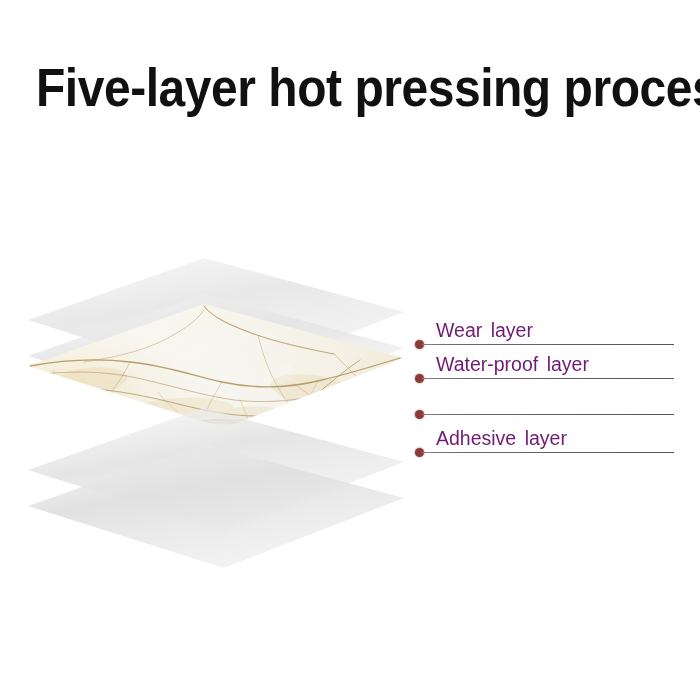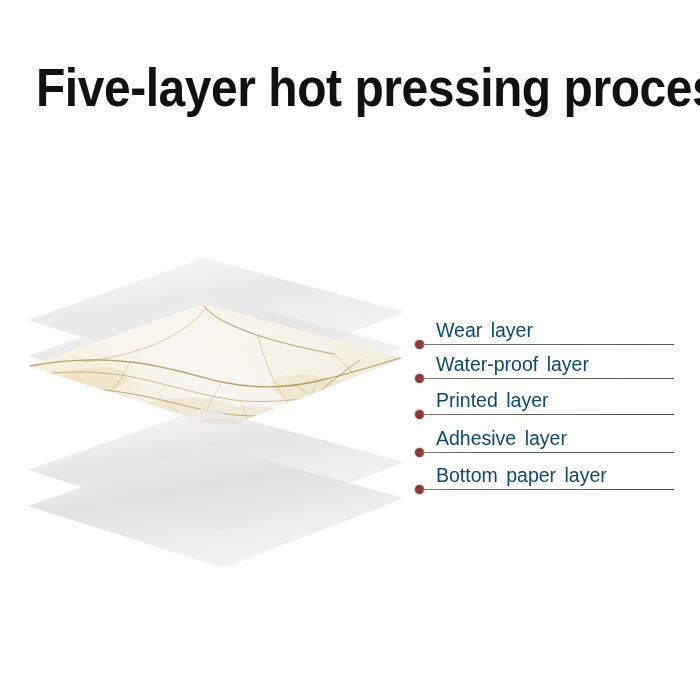--- a/index.html
+++ b/index.html
@@ -84,21 +84,21 @@
     height: 1px;
     background: linear-gradient(to right, #8f7a78 0%, #6b6b6b 12%, #555555 100%);
   }
   .callout-text {
     position: absolute;
     left: 22px;
     bottom: 4px;
     font-family: "Liberation Sans", sans-serif;
     font-size: 19.5px;
     line-height: 22px;
-    color: #0c4a6e;
+    color: #701a75;
     white-space: nowrap;
     word-spacing: 3px;
   }
 </style>
 </head>
 <body>
 
 <div id="root">
 
   <div id="title">Five-layer hot pressing process</div>
@@ -272,30 +272,24 @@
 
     <div class="callout" style="top: 45px; text-decoration: underline;">
       <span class="callout-dot"></span>
       <span class="callout-line"></span>
       <span class="callout-text">Water-proof layer</span>
     </div>
 
     <div class="callout" style="top: 81px;">
       <span class="callout-dot"></span>
       <span class="callout-line"></span>
-      <span class="callout-text">Printed layer</span>
     </div>
 
     <div class="callout" style="top: 119px; text-align: center;">
       <span class="callout-dot"></span>
       <span class="callout-line"></span>
       <span class="callout-text">Adhesive layer</span>
     </div>
 
-    <div class="callout" style="top: 156px;">
-      <span class="callout-dot"></span>
-      <span class="callout-line"></span>
-      <span class="callout-text">Bottom paper layer</span>
-    </div>
 
   </div>
 
 </div>
 
 </body></html>

